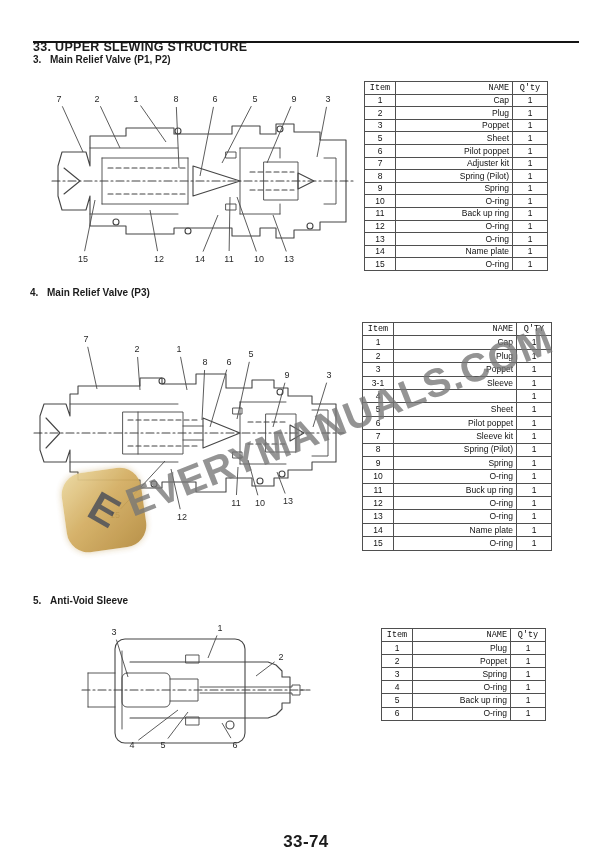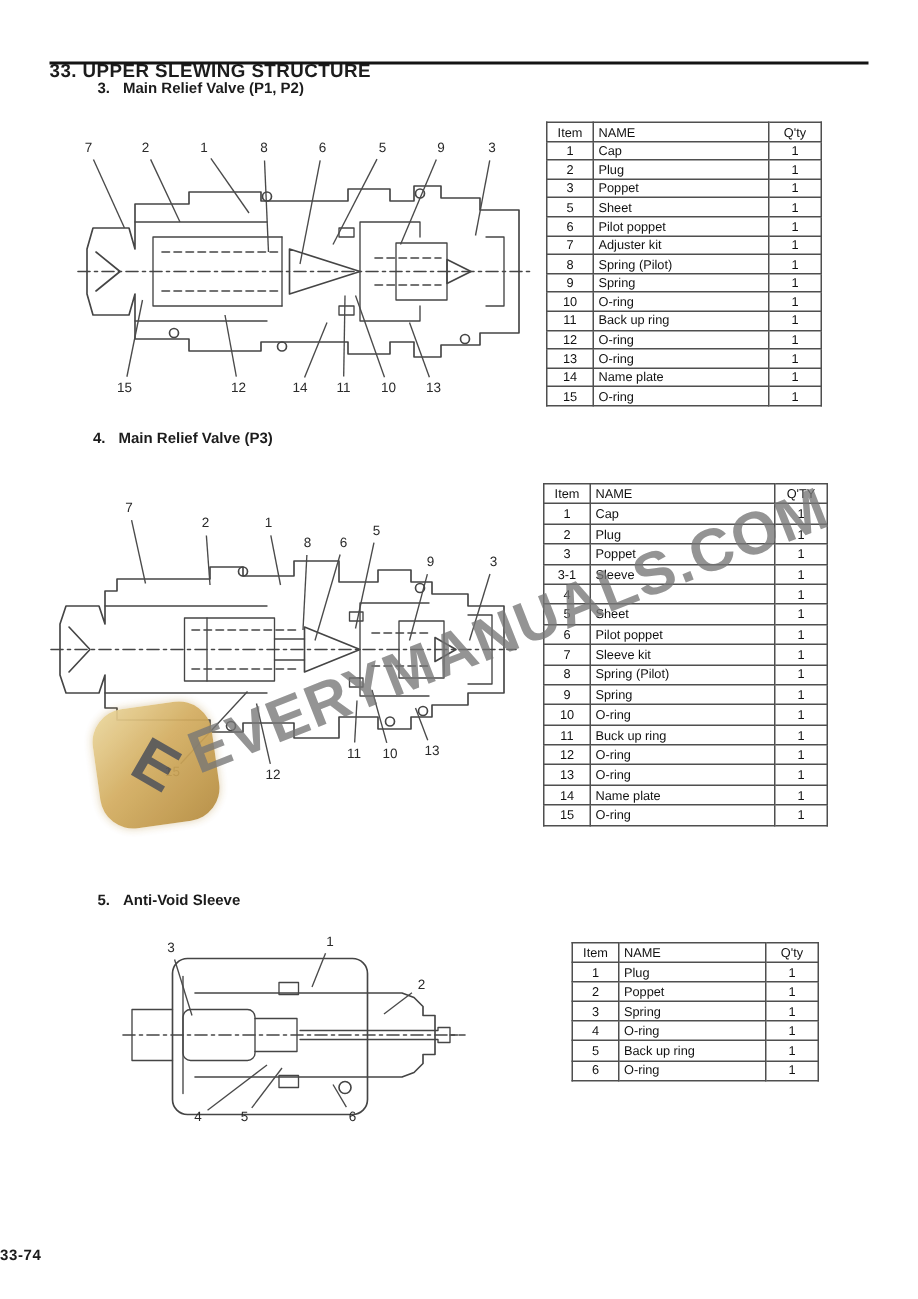--- a/index.html
+++ b/index.html
@@ -4,59 +4,59 @@
 <style>
   html,body{margin:0;padding:0;background:#ffffff;}
   .page{position:relative;width:612px;height:866px;background:#ffffff;
         font-family:"Liberation Sans",sans-serif;color:#1c1c1c;overflow:hidden;}
 
   
   .page-title{position:absolute;left:33px;top:16px;font-size:12.5px;font-weight:bold;letter-spacing:.3px;margin-top:24px;}
   .header-rule{position:absolute;left:33px;top:41px;width:546px;height:2px;background:#141414;}
 
   
-  .sec-heading{position:absolute;font-size:10px;font-weight:bold;white-space:nowrap;margin-left:32px;}
+  .sec-heading{position:absolute;font-size:10px;font-weight:bold;white-space:nowrap;}
   .sec-heading .sec-num{display:inline-block;width:17px;}
   .sh3{left:33px;top:54px;} .sh4{left:30px;top:287px;} .sh5{left:33px;top:595px;}
 
   
   .diagram{position:absolute;}
   .diagram svg{position:absolute;left:0;top:0;}
   .drawing path,.drawing rect,.drawing circle,.drawing line{stroke:#454545;fill:none;stroke-width:1.1;stroke-linejoin:round;stroke-linecap:round;}
   .drawing .thin{stroke-width:.9;}
   .leaders line{stroke:#4a4a4a;stroke-width:.9;}
   .callout{position:absolute;transform:translate(-50%,-50%);font-size:9px;color:#2a2a2a;line-height:1;}
 
   
   table.parts{position:absolute;border-collapse:collapse;table-layout:fixed;font-size:8.5px;color:#111;}
   .parts th,.parts td{border:1px solid #4f4f4f;padding:0 3px;line-height:1;overflow:hidden;white-space:nowrap;vertical-align:middle;}
-  .parts th{font-weight:normal;text-align:center;}
+  .parts th{font-weight:normal;text-align:center;font-family:Liberation Mono, monospace;}
   .parts .c-item{width:24px;text-align:center;}
   .parts .c-qty{width:28px;text-align:center;}
-  .parts .c-name{text-align:left;}
+  .parts .c-name{text-align:right;}
   .t1{left:364px;top:81px;width:184px;} .t1 th,.t1 td{height:11.6px;}
   .t2{left:362px;top:322px;width:190px;} .t2 th,.t2 td{height:12.4px;}
   .t3{left:381px;top:628px;width:165px;} .t3 th,.t3 td{height:12.1px;}
 
   
   .watermark-text{position:absolute;left:128px;top:482px;z-index:6;
     transform:rotate(-21.5deg);transform-origin:left center;
     font-size:40px;font-weight:bold;letter-spacing:1px;
     color:rgba(118,118,118,0.78);white-space:nowrap;}
   .watermark-logo{position:absolute;left:64px;top:470px;width:80px;height:80px;z-index:6;
     border-radius:22px;transform:rotate(-8deg);opacity:.93;
     background:linear-gradient(140deg,#ecd9a0 0%,#d3ad60 45%,#b48a3c 100%);
     display:flex;align-items:center;justify-content:center;
     box-shadow:0 0 6px rgba(180,140,60,.45);}
   .watermark-logo .logo-letter{font-size:42px;font-weight:bold;color:#565350;
     transform:rotate(38deg);line-height:1;}
 
   
-  .page-footer{position:absolute;left:0;top:832px;width:612px;
-    font-size:10px;font-weight:bold;letter-spacing:.4px;}
+  .page-footer{position:absolute;left:0;top:832px;width:612px;text-align:center;
+    font-size:17px;font-weight:bold;letter-spacing:.4px;}
 </style>
 </head>
 <body>
 
 <div class="page">
 
   <div class="page-title">33.  UPPER SLEWING STRUCTURE</div>
   <div class="header-rule"></div>
 
   <div class="sec-heading sh3">

